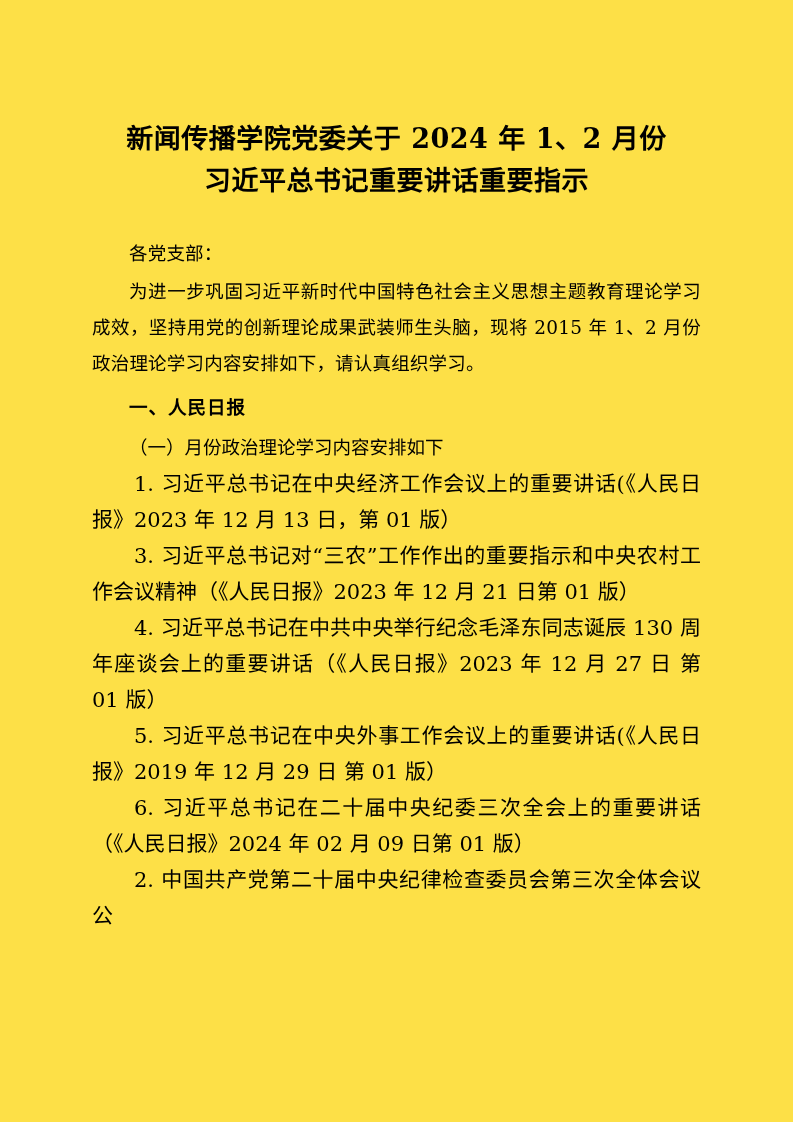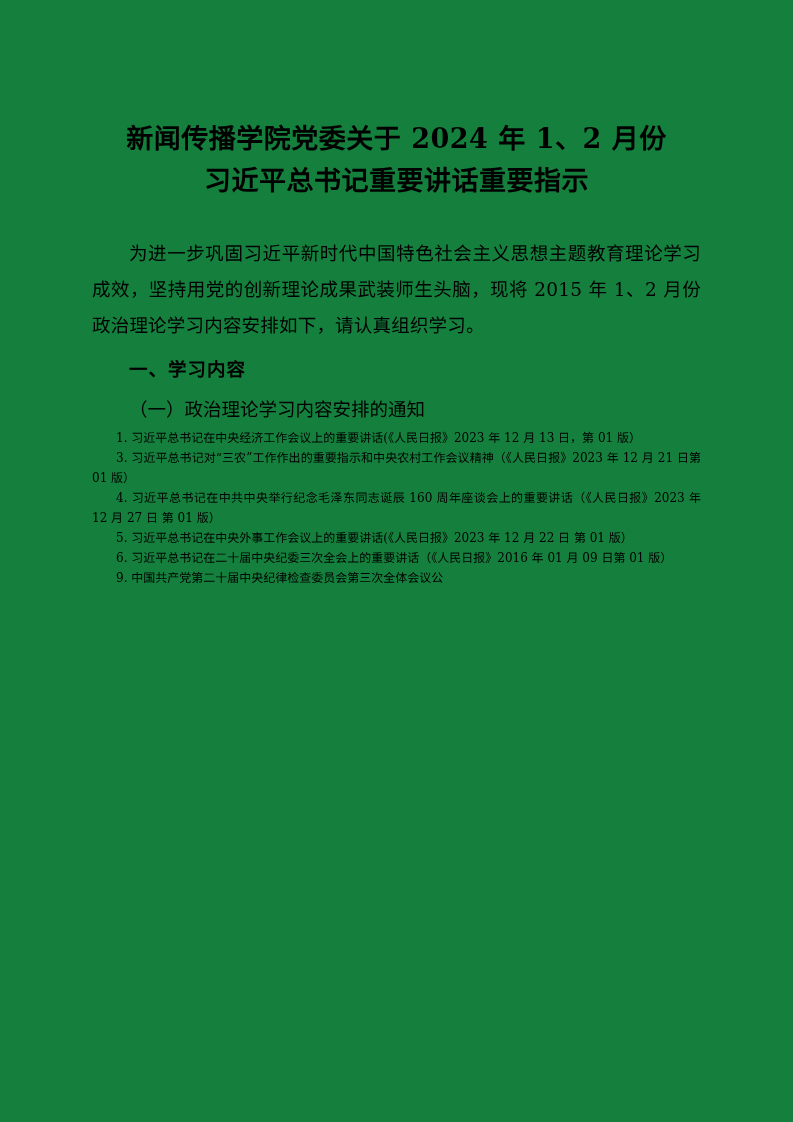--- a/index.html
+++ b/index.html
@@ -13,21 +13,21 @@
     font-family: "DejaVu Serif", "Liberation Serif", serif;
     color: #000000;
     overflow: hidden;
   }
   .page {
     position: relative;
     width: 793px;
     height: 1122px;
     box-sizing: border-box;
     padding: 118px 92px 60px 92px;
-    background: #15803d;
+    background: #fde047;
   }
   .doc-title {
     text-align: center;
     font-family: "DejaVu Serif", "Liberation Serif", serif;
     font-weight: bold;
     font-size: 27px;
     line-height: 42px;
     letter-spacing: 0.5px;
     margin: 0 0 34px 0;
   }
@@ -54,45 +54,46 @@
     letter-spacing: 1px;
     margin: 8px 0 4px 0;
   }
   .subsection {
     font-size: 18.5px;
     line-height: 36px;
     text-indent: 2em;
     margin: 0;
   }
   .list-item {
-    font-size: 12px;
-    line-height: 20px;
+    font-size: 21px;
+    line-height: 36px;
     text-indent: 2em;
     text-align: justify;
     text-justify: inter-ideograph;
     margin: 0;
   }
 </style>
 </head>
 <body>
 
 <div class="page">
 
   <h1 class="doc-title">
     <span class="line">新闻传播学院党委关于 2024 年 1、2 月份</span>
     <span class="line">习近平总书记重要讲话重要指示</span>
   </h1>
 
+  <p class="body-text indent2">各党支部：</p>
 
   <p class="body-text indent2">为进一步巩固习近平新时代中国特色社会主义思想主题教育理论学习成效，坚持用党的创新理论成果武装师生头脑，现将 2015 年 1、2 月份政治理论学习内容安排如下，请认真组织学习。</p>
 
-  <p class="section-head">一、学习内容</p>
+  <p class="section-head">一、人民日报</p>
 
-  <p class="subsection">（一）政治理论学习内容安排的通知</p>
+  <p class="subsection">（一）月份政治理论学习内容安排如下</p>
 
   <p class="list-item">1. 习近平总书记在中央经济工作会议上的重要讲话(《人民日报》2023 年 12 月 13 日，第 01 版）</p>
   <p class="list-item">3. 习近平总书记对“三农”工作作出的重要指示和中央农村工作会议精神（《人民日报》2023 年 12 月 21 日第 01 版）</p>
-  <p class="list-item">4. 习近平总书记在中共中央举行纪念毛泽东同志诞辰 160 周年座谈会上的重要讲话（《人民日报》2023 年 12 月 27 日 第 01 版）</p>
-  <p class="list-item">5. 习近平总书记在中央外事工作会议上的重要讲话(《人民日报》2023 年 12 月 22 日 第 01 版）</p>
-  <p class="list-item">6. 习近平总书记在二十届中央纪委三次全会上的重要讲话（《人民日报》2016 年 01 月 09 日第 01 版）</p>
-  <p class="list-item">9. 中国共产党第二十届中央纪律检查委员会第三次全体会议公</p>
+  <p class="list-item">4. 习近平总书记在中共中央举行纪念毛泽东同志诞辰 130 周年座谈会上的重要讲话（《人民日报》2023 年 12 月 27 日 第 01 版）</p>
+  <p class="list-item">5. 习近平总书记在中央外事工作会议上的重要讲话(《人民日报》2019 年 12 月 29 日 第 01 版）</p>
+  <p class="list-item">6. 习近平总书记在二十届中央纪委三次全会上的重要讲话（《人民日报》2024 年 02 月 09 日第 01 版）</p>
+  <p class="list-item">2. 中国共产党第二十届中央纪律检查委员会第三次全体会议公</p>
 
 </div>
 
 </body></html>

